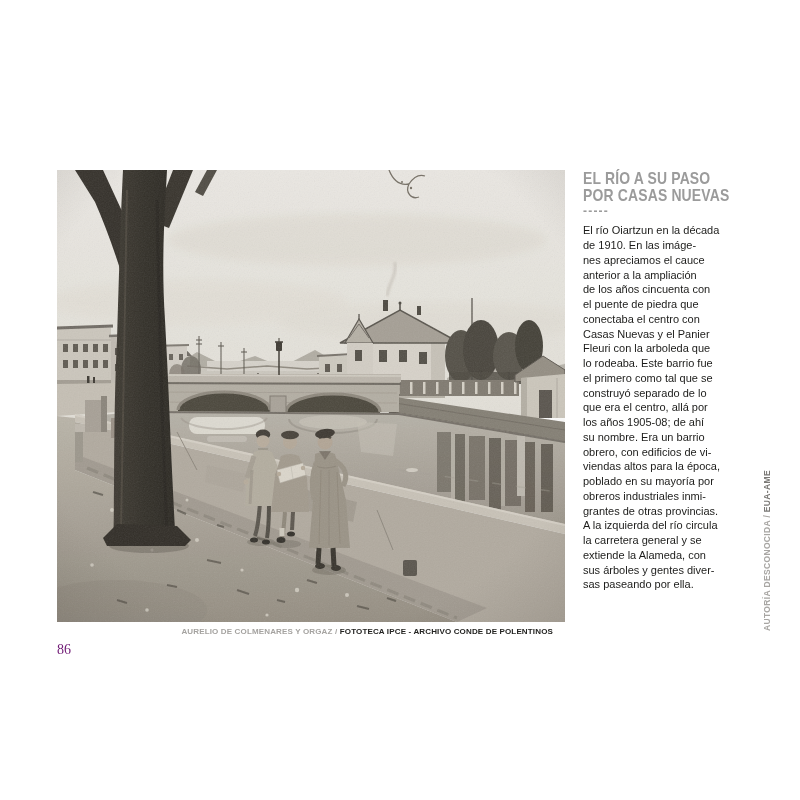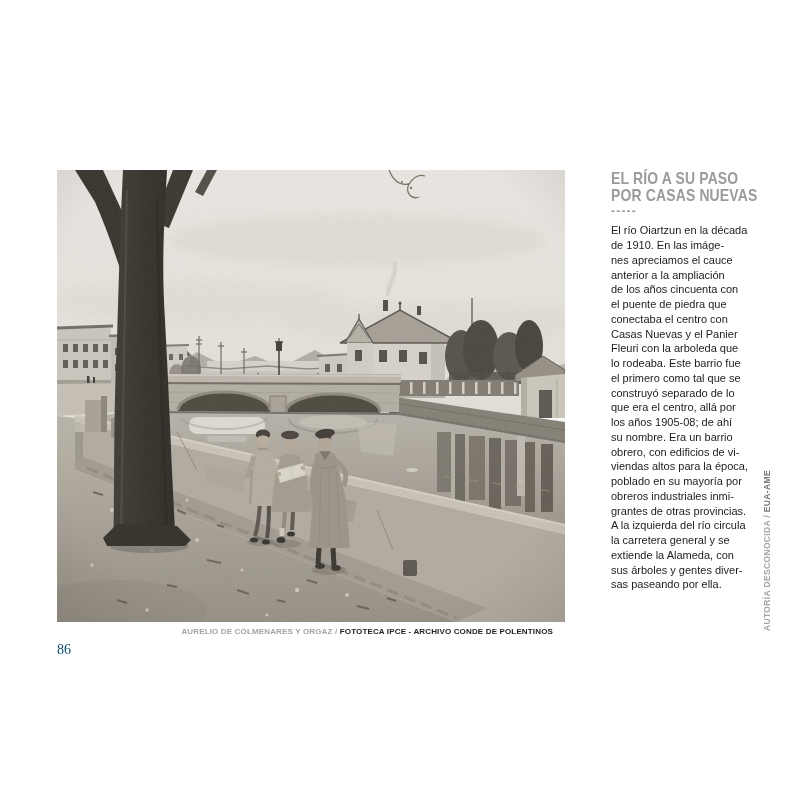--- a/index.html
+++ b/index.html
@@ -1,22 +1,22 @@
 <!DOCTYPE html>
 <html><head>
 <meta charset="utf-8">
 <style>
   html,body{margin:0;padding:0;background:#ffffff;width:800px;height:800px;overflow:hidden;}
   body{position:relative;font-family:"Liberation Sans",sans-serif;-webkit-font-smoothing:antialiased;}
   .photo-frame{position:absolute;left:57px;top:170px;width:508px;height:452px;}
   .photo-frame svg{display:block;width:508px;height:452px;}
   .caption{position:absolute;left:45px;top:627px;width:508px;text-align:right;font-size:8px;font-weight:700;letter-spacing:.15px;color:#a5a3a0;white-space:nowrap;}
   .caption .cap-strong{color:#232321;}
-  .folio{position:absolute;left:57px;top:642px;font-family:"Liberation Serif",serif;font-size:14px;color:#0c4a6e;}
-  .col{position:absolute;left:611px;top:170px;width:190px;}
+  .folio{position:absolute;left:57px;top:642px;font-family:"Liberation Serif",serif;font-size:14px;color:#701a75;}
+  .col{position:absolute;left:583px;top:170px;width:190px;}
   .title{margin:0;font-size:17px;line-height:17.2px;font-weight:700;color:#9b9b9b;letter-spacing:.2px;white-space:nowrap;transform:scaleX(.82);transform-origin:0 0;}
   .sep{margin-top:3px;font-size:12px;line-height:9px;font-weight:700;letter-spacing:1.2px;color:#9b9b9b;}
   .body{margin:7px 0 0;font-size:11px;line-height:14.75px;color:#1c1c1a;white-space:pre-line;}
   .vert{position:absolute;left:762px;top:631px;transform:rotate(-90deg);transform-origin:0 0;white-space:nowrap;font-size:8.5px;font-weight:700;letter-spacing:.35px;color:#a8a6a3;}
   .vert .edge-strong{color:#7a7875;}
 </style>
 </head>
 <body>
 
 <div class="photo-frame">

